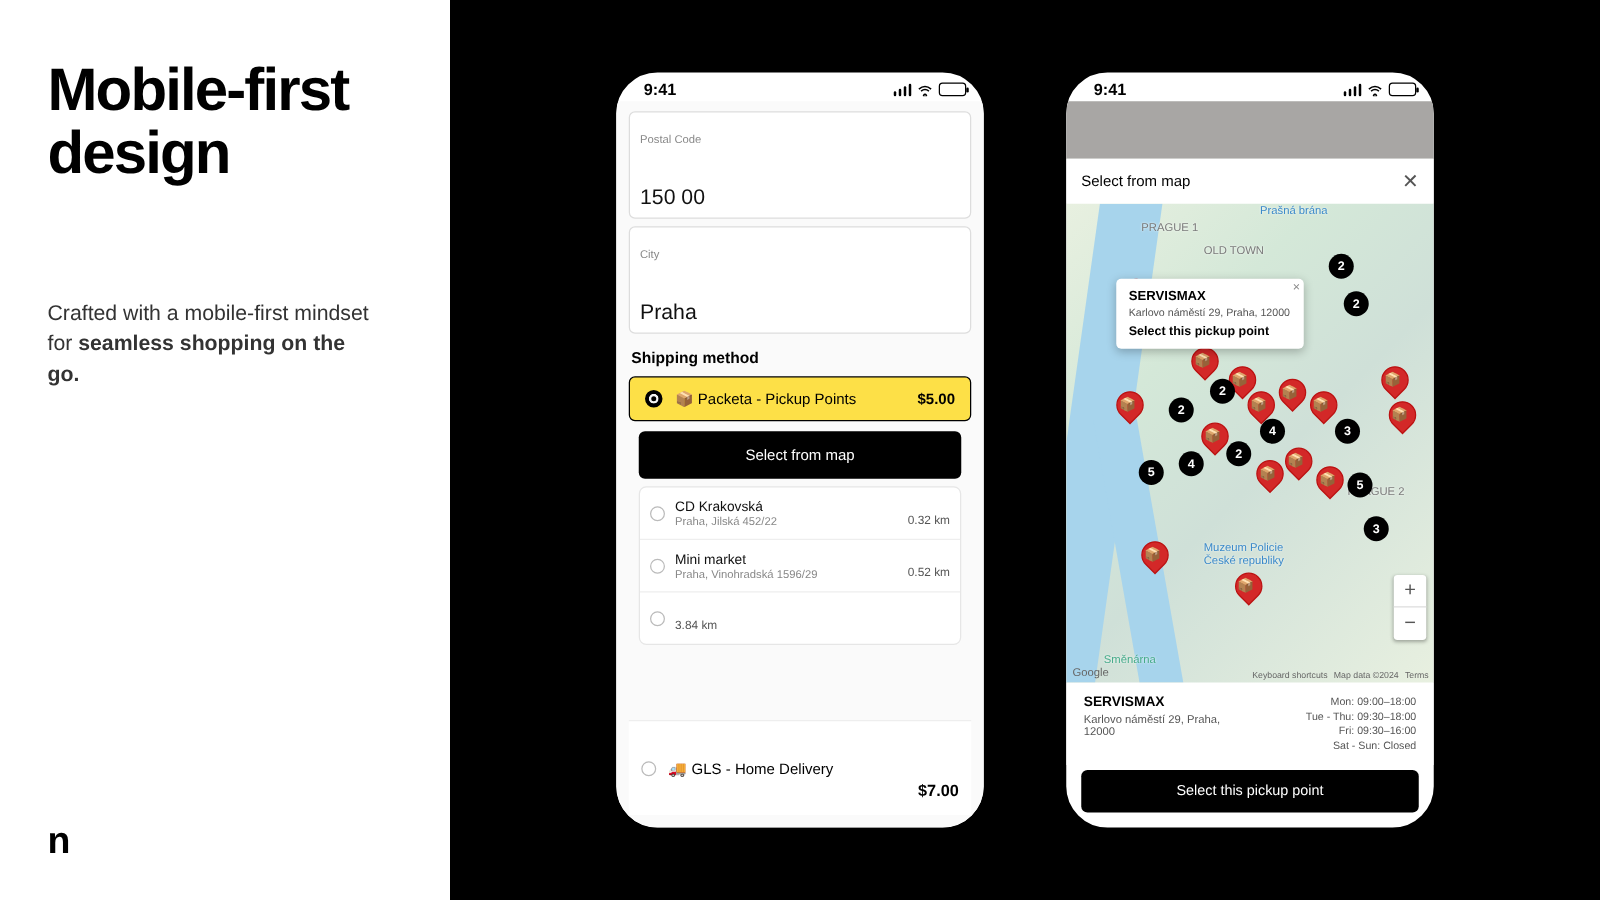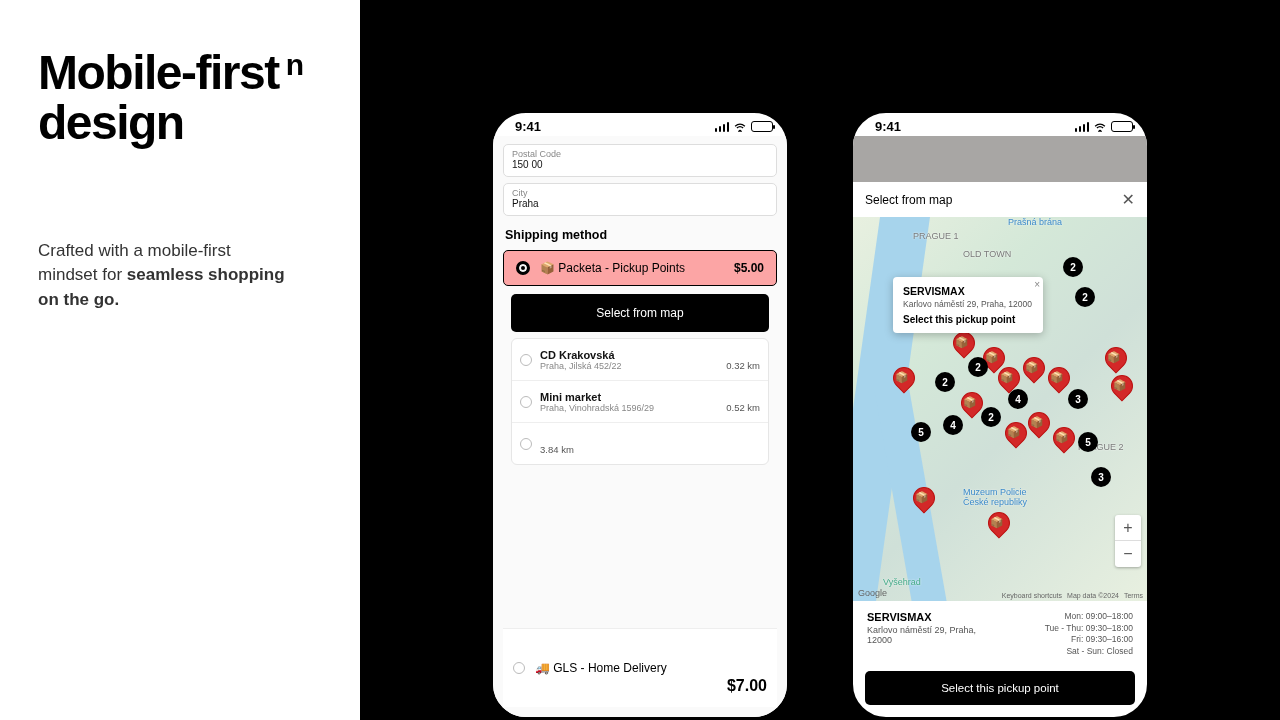--- a/index.html
+++ b/index.html
@@ -1,63 +1,63 @@
 <!DOCTYPE html>
 <html><head>
 <meta charset="utf-8">
 <style>
   * { box-sizing: border-box; margin: 0; padding: 0; }
   body { font-family: -apple-system, BlinkMacSystemFont, "Segoe UI", Helvetica, Arial, sans-serif; width:1280px; height:720px; overflow:hidden; }
   .stage { display:flex; width:1280px; height:720px; }
-  .left-panel { width:360px; background:#fff; padding:48px 58px 30px 38px; display:flex; justify-content:space-between; }
-  .right-panel { flex:1; background:#000; display:flex; align-items:flex-end; justify-content:center; gap:60px; }
+  .left-panel { width:360px; background:#fff; padding:48px 58px 30px 38px; display:flex; flex-direction:column; justify-content:space-between; }
+  .right-panel { flex:1; background:#000; display:flex; align-items:center; justify-content:center; gap:60px; }
   .heading { font-size:48px; font-weight:800; letter-spacing:-1.5px; line-height:1.05; color:#000; }
   .desc { font-size:17px; color:#333; line-height:1.45; margin-top:90px; max-width:280px; }
   .desc b { font-weight:700; }
   .logo { font-size:30px; font-weight:900; letter-spacing:-2px; }
 
   
   .phone { width:300px; height:610px; background:#fff; border-radius:36px; border:3px solid #000; position:relative; overflow:hidden; display:flex; flex-direction:column; }
   .phone-inner { flex:1; background:#fafafa; padding:8px 10px 10px 10px; overflow:hidden; display:flex; flex-direction:column; }
   .statusbar { display:flex; justify-content:space-between; align-items:center; font-size:13px; font-weight:700; padding:6px 14px 2px 22px; }
   .sb-icons { display:flex; gap:4px; align-items:center; }
   .sig { display:inline-flex; align-items:flex-end; gap:1.5px; }
   .sig span { width:2.5px; background:#000; border-radius:1px; }
   .wifi { width:14px; height:10px; }
   .batt { width:22px; height:11px; border:1.2px solid #000; border-radius:3px; position:relative; }
   .batt::after { content:""; position:absolute; right:-3px; top:3px; width:2px; height:4px; background:#000; border-radius:1px; }
   .batt-fill { background:#000; width:75%; height:100%; border-radius:1px; }
 
   
   .field { background:#fff; border:1px solid #ddd; border-radius:5px; padding:4px 8px 6px 8px; margin-bottom:6px; }
-  .field-label { font-size:9px; color:#888; }
-  .field-value { font-size:10px; color:#111; }
+  .field-label { font-size:9px; color:#888;margin-top:12px; }
+  .field-value { font-size:17px; color:#111;margin-top:32px; }
 
   .section-title { font-size:12.5px; font-weight:700; margin:6px 0 8px 2px; }
 
   
-  .ship-option { border:1.5px solid #000; border-radius:5px; background:#fca5a5; padding:10px 12px; display:flex; align-items:center; gap:10px; }
+  .ship-option { border:1.5px solid #000; border-radius:5px; background:#fde047; padding:10px 12px; display:flex; align-items:center; gap:10px; }
   .radio-sel { width:14px; height:14px; border-radius:50%; border:3px solid #000; background:#000; box-shadow:inset 0 0 0 2px #f4f4f4; }
   .ship-name { font-size:12px; font-weight:500; flex:1; }
   .ship-price { font-size:12px; font-weight:600; }
 
   .btn-black { background:#000; color:#fff; text-align:center; font-size:12px; font-weight:500; padding:12px 0; border-radius:5px; margin:8px 8px 6px 8px; }
 
   .pickup-list { border:1px solid #e6e6e6; border-radius:6px; margin:0 8px; background:#fff; }
   .pickup-item { display:flex; align-items:center; padding:9px 8px; border-bottom:1px solid #eee; gap:8px; }
   .pickup-item:last-child { border-bottom:none; }
   .radio-empty { width:12px; height:12px; border:1.2px solid #bbb; border-radius:50%; flex-shrink:0; }
   .pickup-info { flex:1; min-width:0; }
-  .pickup-name { font-size:11px; font-weight:700; color:#111; white-space:nowrap; overflow:hidden; text-overflow:ellipsis; }
+  .pickup-name { font-size:11px; font-weight:400; color:#111; white-space:nowrap; overflow:hidden; text-overflow:ellipsis; }
   .pickup-addr { font-size:9px; color:#888; }
   .pickup-dist { font-size:9.5px; color:#555;margin-top:12px; }
 
   .gls-row { display:flex; align-items:center; gap:10px; background:#fff; border-top:1px solid #eee; padding:12px 10px; margin-top:auto; }
   .gls-name { font-size:12px; flex:1; }
-  .gls-price { font-size:16px; font-weight:600;margin-top:36px; }
+  .gls-price { font-size:13px; font-weight:600;margin-top:36px; }
 
   
   .p2-inner { flex:1; display:flex; flex-direction:column; }
   .p2-graybar { height:46px; background:#a8a6a4; }
   .p2-header { display:flex; justify-content:space-between; align-items:center; padding:8px 12px; background:#fff; font-size:12px; font-weight:500; }
   .close-x { font-size:16px; color:#555; }
   .map { flex:1; background:linear-gradient(135deg,#e8f0e0,#d4e8d8 30%,#cfe0d8 55%,#e8f0e0); position:relative; overflow:hidden; }
   .river { position:absolute; left:0; top:0; width:50px; height:100%; background:#a7d4ec; transform:skewX(-8deg); }
   .river2 { position:absolute; left:40px; bottom:0; width:35px; height:55%; background:#a7d4ec; transform:skewX(10deg); }
   .map-label { position:absolute; font-size:9px; color:#7a7a7a; text-shadow:0 0 2px #fff; }
@@ -189,21 +189,21 @@
           <span class="close-x">✕</span>
         </div>
         <div class="map">
           <div class="river"></div>
             <div class="river2"></div>
           <span class="map-label" style="top:14px;left:60px">PRAGUE 1</span>
           <span class="map-label" style="top:32px;left:110px">OLD TOWN</span>
           <span class="map-label" style="top:0;left:155px;color:#3a89c9">Prašná brána</span>
           <span class="map-label" style="top:270px;left:110px;color:#3a89c9;max-width:90px">Muzeum Policie České republiky</span>
           <span class="map-label" style="top:225px;left:225px">PRAGUE 2</span>
-          <span class="map-label" style="bottom:14px;left:30px;color:#4a8">Vyšehrad</span>
+          <span class="map-label" style="bottom:14px;left:30px;color:#4a8">Směnárna</span>
 
           <div id="markers-layer">
               <div class="marker" style="left: 40px; top: 150px;"></div>
               <div class="marker" style="left: 100px; top: 115px;"></div>
               <div class="marker" style="left: 130px; top: 130px;"></div>
               <div class="marker" style="left: 145px; top: 150px;"></div>
               <div class="marker" style="left: 170px; top: 140px;"></div>
               <div class="marker" style="left: 195px; top: 150px;"></div>
               <div class="marker" style="left: 252px; top: 130px;"></div>
               <div class="marker" style="left: 258px; top: 158px;"></div>

